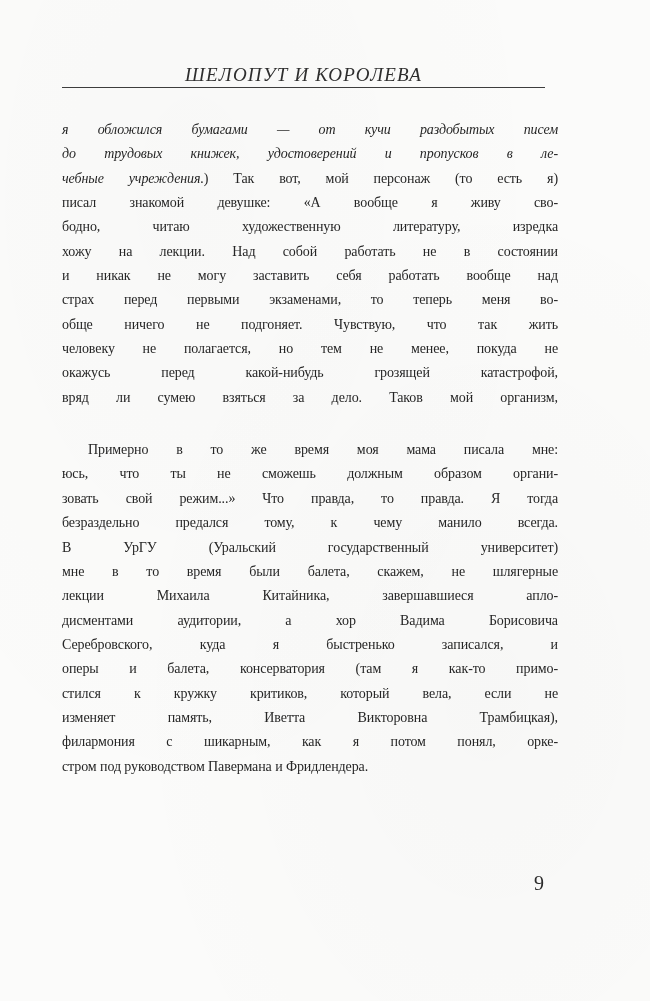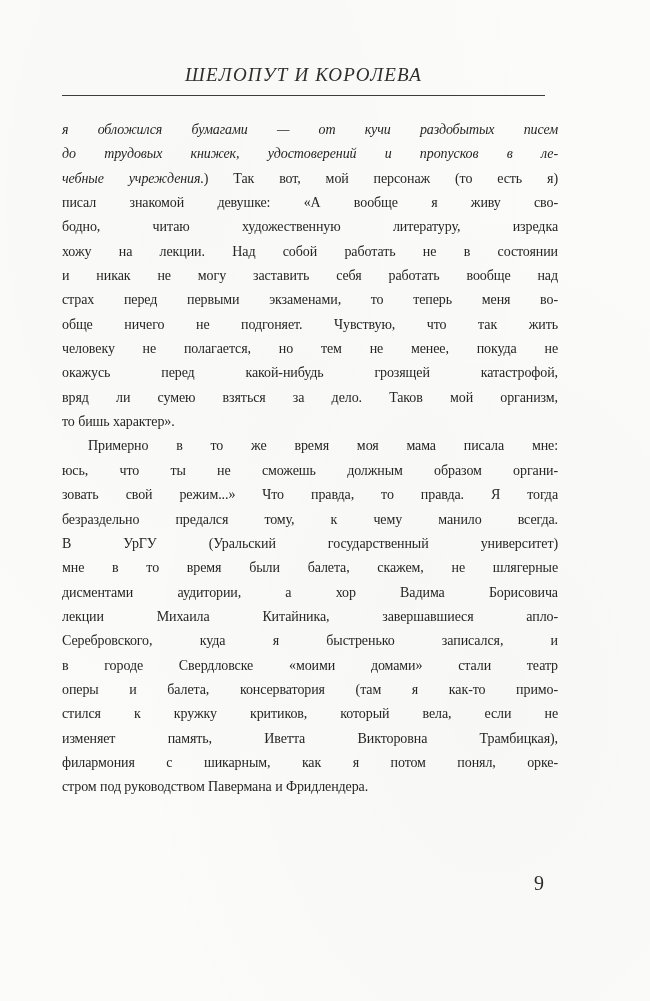--- a/index.html
+++ b/index.html
@@ -19,21 +19,21 @@
     overflow: hidden;
     font-family: "Liberation Serif", "DejaVu Serif", serif;
     color: #2b2b2b;
   }
   .running-header {
     position: absolute;
     top: 64px;
     left: 62px;
     width: 483px;
     text-align: center;
-    padding-bottom: 9px;
+    padding-bottom: 1px;
     border-bottom: 1.5px solid #3d3d3d;
   }
   .running-header .title {
     font-style: italic;
     font-size: 19px;
     letter-spacing: 1.2px;
     color: #2e2e2e;
     white-space: nowrap;
   }
   .body-text {
@@ -49,20 +49,21 @@
   .line {
     text-align: justify;
     text-align-last: justify;
     white-space: normal;
   }
   .line.end {
     text-align-last: left;
   }
   .line.indent {
     text-indent: 26px;
+    margin-top: 28px;
   }
   .it {
     font-style: italic;
   }
   .page-number {
     position: absolute;
     top: 872px;
     left: 62px;
     width: 482px;
     text-align: right;
@@ -85,31 +86,29 @@
       <div class="line"><span class="it">чебные учреждения.</span><span>) Так вот, мой персонаж (то есть я)</span></div>
       <div class="line"><span>писал знакомой девушке: «А вообще я живу сво-</span></div>
       <div class="line"><span>бодно, читаю художественную литературу, изредка</span></div>
       <div class="line"><span>хожу на лекции. Над собой работать не в состоянии</span></div>
       <div class="line"><span>и никак не могу заставить себя работать вообще над</span></div>
       <div class="line"><span>страх перед первыми экзаменами, то теперь меня во-</span></div>
       <div class="line"><span>обще ничего не подгоняет. Чувствую, что так жить</span></div>
       <div class="line"><span>человеку не полагается, но тем не менее, покуда не</span></div>
       <div class="line"><span>окажусь перед какой-нибудь грозящей катастрофой,</span></div>
       <div class="line"><span>вряд ли сумею взяться за дело. Таков мой организм,</span></div>
-      <div class="line end"><span>то бишь характер».</span></div>
       <div class="line indent"><span>Примерно в то же время моя мама писала мне:</span></div>
       <div class="line"><span>юсь, что ты не сможешь должным образом органи-</span></div>
       <div class="line"><span>зовать свой режим...» Что правда, то правда. Я тогда</span></div>
       <div class="line"><span>безраздельно предался тому, к чему манило всегда.</span></div>
       <div class="line"><span>В УрГУ (Уральский государственный университет)</span></div>
       <div class="line"><span>мне в то время были балета, скажем, не шлягерные</span></div>
+      <div class="line"><span>лекции Михаила Китайника, завершавшиеся апло-</span></div>
       <div class="line"><span>дисментами аудитории, а хор Вадима Борисовича</span></div>
-      <div class="line"><span>лекции Михаила Китайника, завершавшиеся апло-</span></div>
       <div class="line"><span>Серебровского, куда я быстренько записался, и</span></div>
-      <div class="line"><span>в городе Свердловске «моими домами» стали театр</span></div>
       <div class="line"><span>оперы и балета, консерватория (там я как-то примо-</span></div>
       <div class="line"><span>стился к кружку критиков, который вела, если не</span></div>
       <div class="line"><span>изменяет память, Иветта Викторовна Трамбицкая),</span></div>
       <div class="line"><span>филармония с шикарным, как я потом понял, орке-</span></div>
       <div class="line end"><span>стром под руководством Павермана и Фридлендера.</span></div>
     </div>
 
   <div class="page-number">9</div>
 
 </div>

